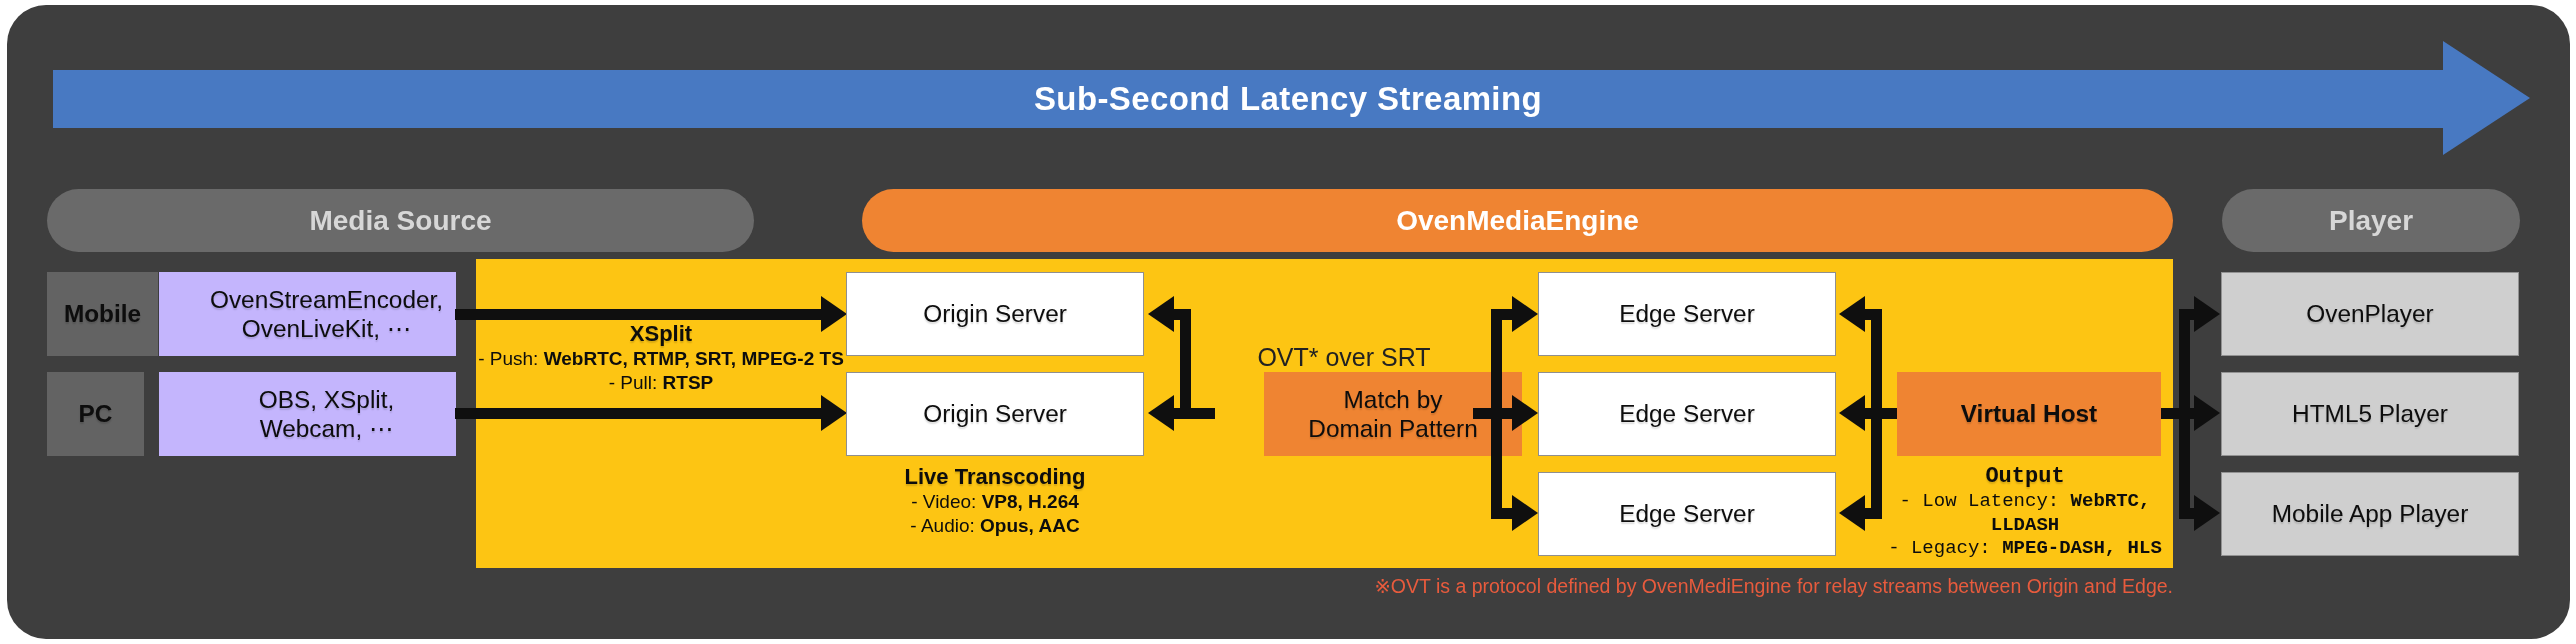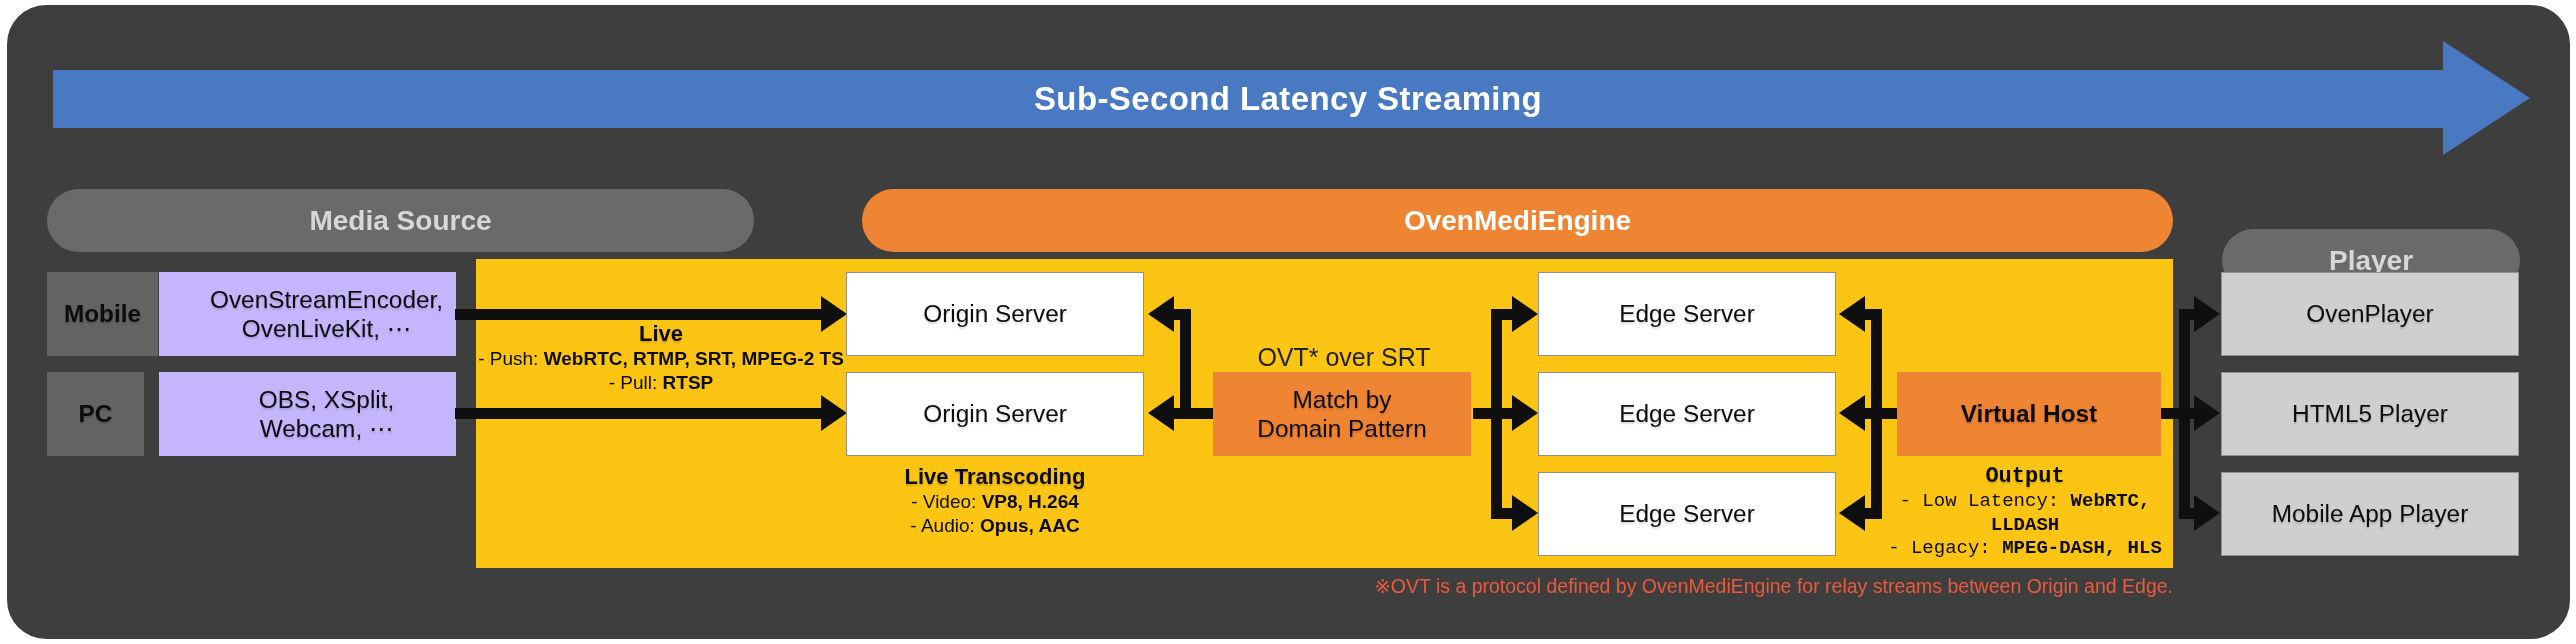--- a/index.html
+++ b/index.html
@@ -46,23 +46,23 @@
 <div class="panel"></div>
 
 <div class="banner-body"></div>
 <div class="banner-head"></div>
 <div class="banner-title">Sub-Second Latency Streaming</div>
 
 <div class="pill gray" style="left:47px;width:707px;">
   <span>Media Source</span>
 </div>
 <div class="pill orange" style="left:862px;width:1311px;">
-  <span>OvenMediEngine</span>
+  <span>OvenMediaEngine</span>
 </div>
-<div class="pill gray" style="left:2222px;width:298px;margin-top:40px;">
+<div class="pill gray" style="left:2222px;width:298px;">
   <span>Player</span>
 </div>
 
 <div class="engine"></div>
 
 <div class="node dgray" style="left:47px;top:272px;width:111px;">
   <span>Mobile</span>
 </div>
 <div class="node lgray" style="left:159px;top:272px;width:297px;">
   <div class="two-line">
@@ -79,21 +79,21 @@
     <div>Webcam, ⋯</div>
   </div>
 </div>
 
 <div class="hl" style="left:455px;top:309px;width:366px;"></div>
 <div class="head-r" style="left:821px;top:296px;"></div>
 <div class="hl" style="left:455px;top:408px;width:366px;"></div>
 <div class="head-r" style="left:821px;top:395px;"></div>
 
 <div class="tblock" style="left:476px;top:320px;width:370px;">
-  <div class="t-title">Live</div>
+  <div class="t-title">XSplit</div>
   <div class="t-line"><span>- Push: </span><b>WebRTC, RTMP, SRT, MPEG-2 TS</b></div>
   <div class="t-line"><span>- Pull: </span><b>RTSP</b></div>
 </div>
 
 <div class="node white" style="left:846px;top:272px;width:298px;">
   <span>Origin Server</span>
 </div>
 <div class="node white" style="left:846px;top:372px;width:298px;">
   <span>Origin Server</span>
 </div>
@@ -105,21 +105,21 @@
 </div>
 
 <div class="vl" style="left:1180px;top:309px;height:110px;"></div>
 <div class="head-l" style="left:1148px;top:296px;"></div>
 <div class="hl" style="left:1174px;top:309px;width:16.3px;"></div>
 <div class="head-l" style="left:1148px;top:395px;"></div>
 <div class="hl" style="left:1174px;top:408px;width:41px;"></div>
 
 <div class="ovt-note">OVT* over SRT</div>
 
-<div class="node orange" style="left:1213px;top:372px;width:258px;">
+<div class="node orange" style="left:1264px;top:372px;width:258px;">
   <div class="two-line">
     <div>Match by</div>
     <div>Domain Pattern</div>
   </div>
 </div>
 
 <div class="vl" style="left:1491px;top:309px;height:210px;"></div>
 <div class="hl" style="left:1502px;top:309px;width:10.6px;"></div>
 <div class="head-r" style="left:1512px;top:296px;"></div>
 <div class="hl" style="left:1473px;top:408px;width:39px;"></div>

